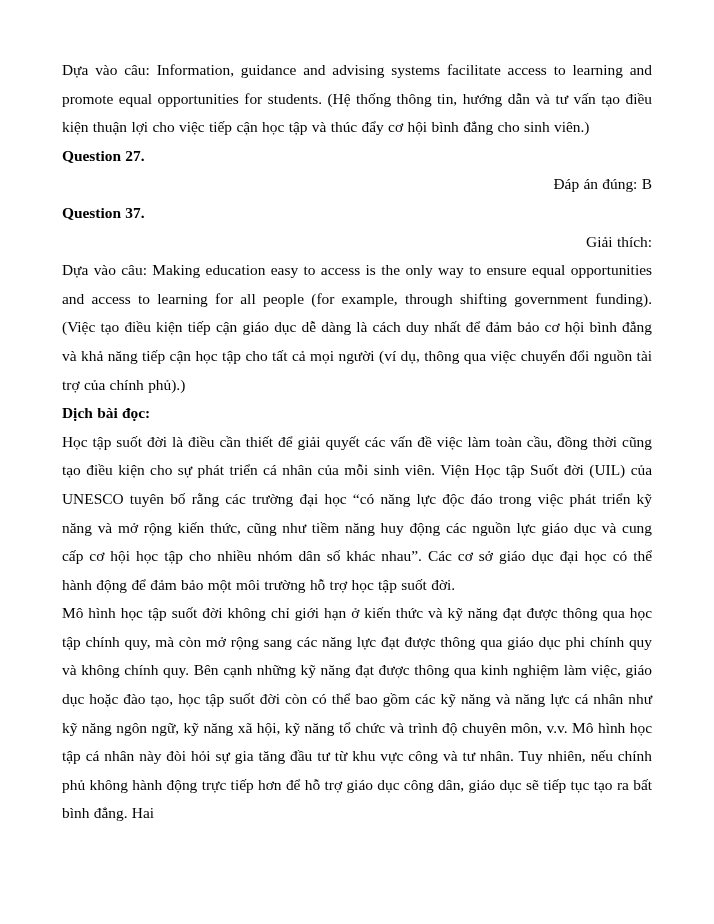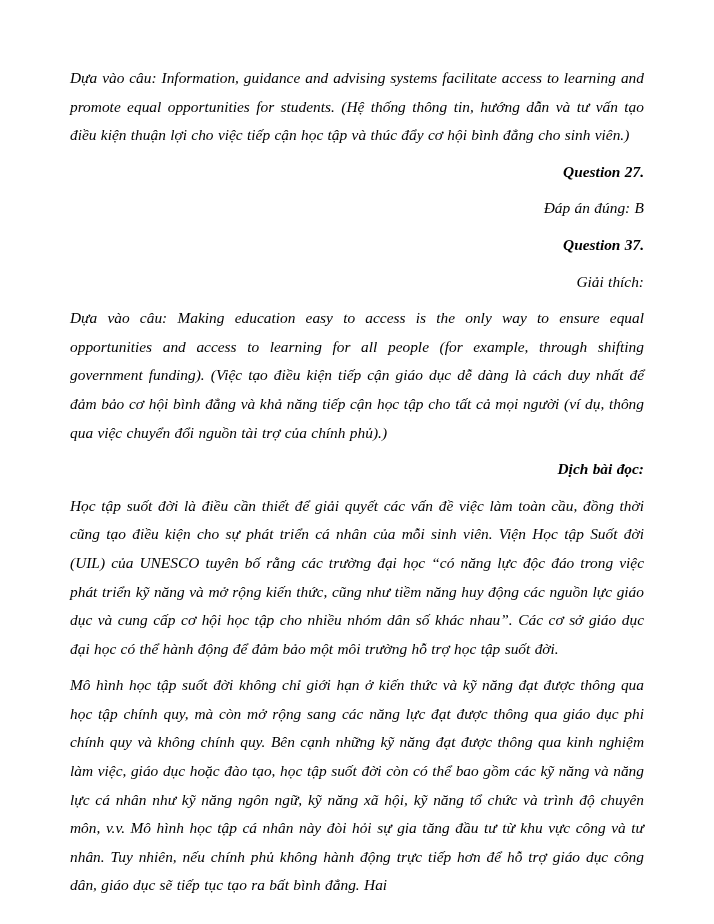--- a/index.html
+++ b/index.html
@@ -14,32 +14,31 @@
     font-family: "Liberation Serif", serif;
     color: #000000;
   }
   .page {
     box-sizing: border-box;
     width: 714px;
     height: 924px;
     padding: 56px 62px 20px 62px;
   }
   .para {
-    margin: 8px;
+    margin: 0;
     font-size: 15.4px;
     line-height: 28.6px;
     text-align: justify;
     text-justify: inter-word;
     color: #000000;
     word-spacing: 0.5px;
-    font-style: italic;
   }
   .para.bold {
     font-weight: bold;
-    text-align: right;
+    text-align: left;
   }
   .para.single {
     text-align: right;
   }
 </style>
 </head>
 <body>
 
 <div class="page">
   <p class="para">Dựa vào câu: Information, guidance and advising systems facilitate access to learning and promote equal opportunities for students. (Hệ thống thông tin, hướng dẫn và tư vấn tạo điều kiện thuận lợi cho việc tiếp cận học tập và thúc đẩy cơ hội bình đẳng cho sinh viên.)</p>

